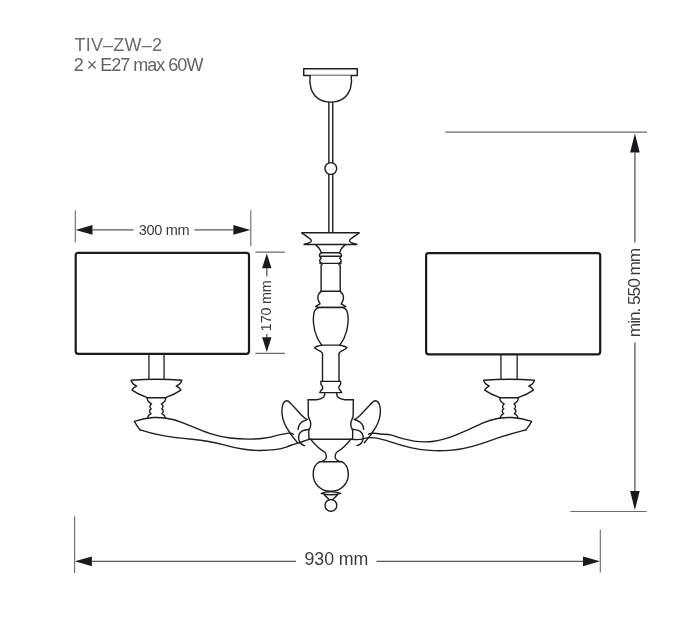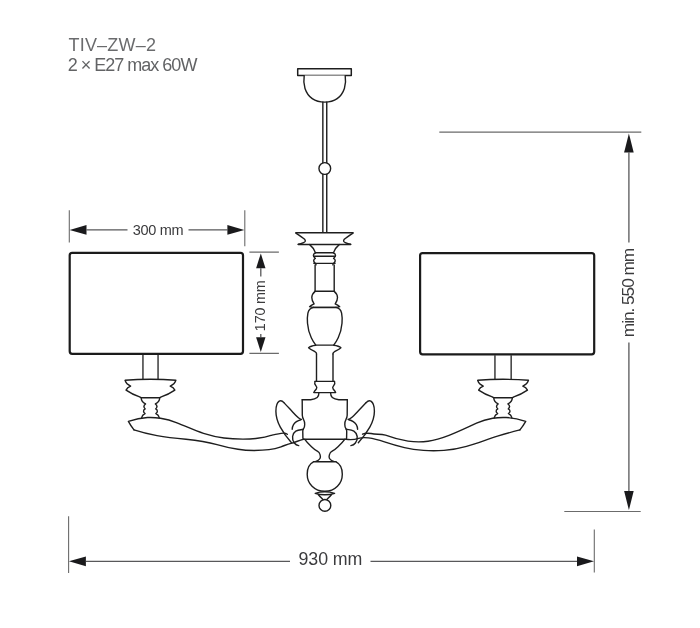--- a/index.html
+++ b/index.html
@@ -1,16 +1,16 @@
 <!DOCTYPE html>
 <html><head>
 <meta charset="utf-8">
 <style>
   html,body{margin:0;padding:0;background:#fff;}
-  .wrap{width:611px;height:628px;position:relative;font-family:"Liberation Sans",sans-serif;}
+  .wrap{width:611px;height:628px;position:relative;font-family:"Liberation Sans",sans-serif;margin-left:6px;}
   svg{display:block;}
   text{font-family:"Liberation Sans",sans-serif;}
 </style>
 </head>
 <body>
 <div class="wrap">
 <svg width="700" height="628" viewBox="0 0 700 628">
 
   <text x="68.5" y="50.9" font-size="18" letter-spacing="0.2" fill="#6a6b6d">TIV–ZW–2</text>
   <text x="67.8" y="71.4" font-size="18" letter-spacing="-1" fill="#626365">2 × E27 max 60W</text>

